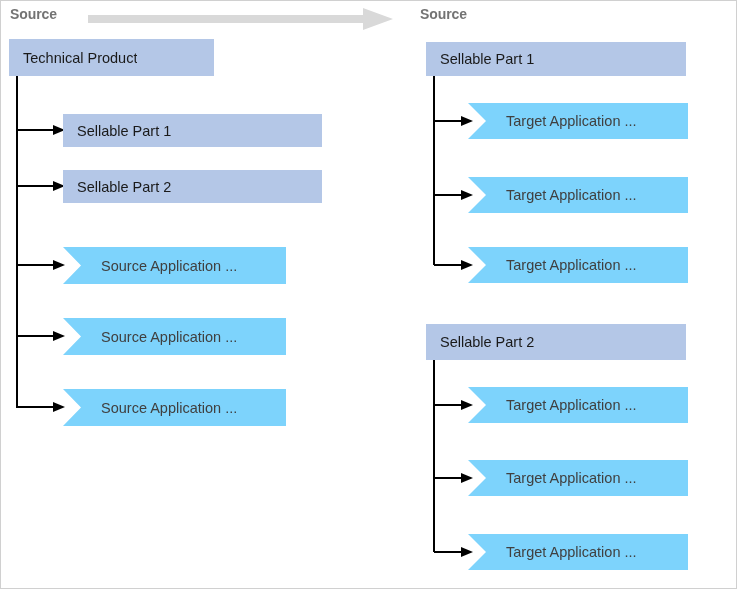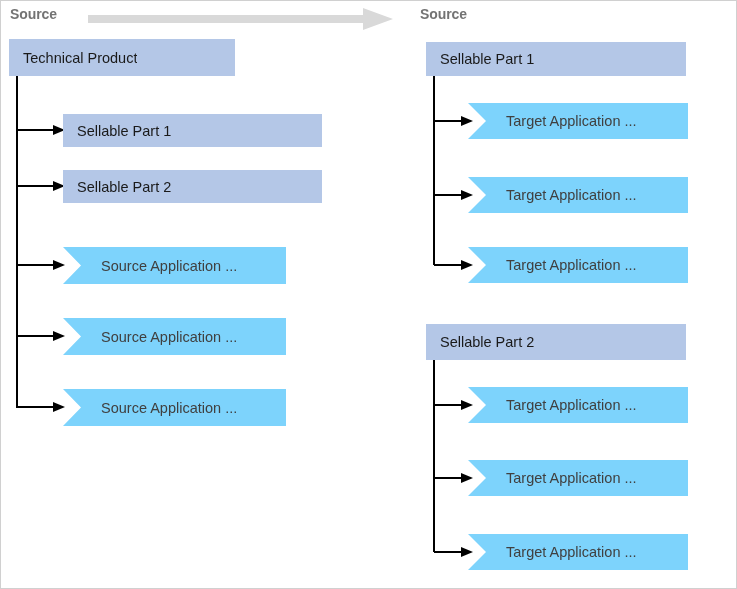--- a/index.html
+++ b/index.html
@@ -95,21 +95,21 @@
   <div class="col-header" id="header-source">Source</div>
 
   <div class="col-header" id="header-target">Source</div>
 
   <div class="flow-arrow">
     <svg width="305" height="22" viewBox="0 0 305 22" xmlns="http://www.w3.org/2000/svg">
       <polygon points="0,7 275,7 275,0 305,11 275,22 275,15 0,15" fill="#d9d9d9"></polygon>
     </svg>
   </div>
 
-  <div class="node node-blue" style="left:8px; top:38px; width:226px; height:37px;">
+  <div class="node node-blue" style="left:8px; top:38px; width:205px; height:37px;">
     <span class="node-label">Technical Product</span>
   </div>
 
   <div class="trunk" style="left:15px; top:75px; height:332px;"></div>
 
   <div class="branch" style="left:16px; top:123px; width:48px;">
     <svg width="48" height="12" viewBox="0 0 48 12" xmlns="http://www.w3.org/2000/svg">
       <line x1="0" y1="6" x2="37" y2="6" stroke="#000000" stroke-width="2"></line>
       <polygon points="36,1 48,6 36,11" fill="#000000"></polygon>
     </svg>

